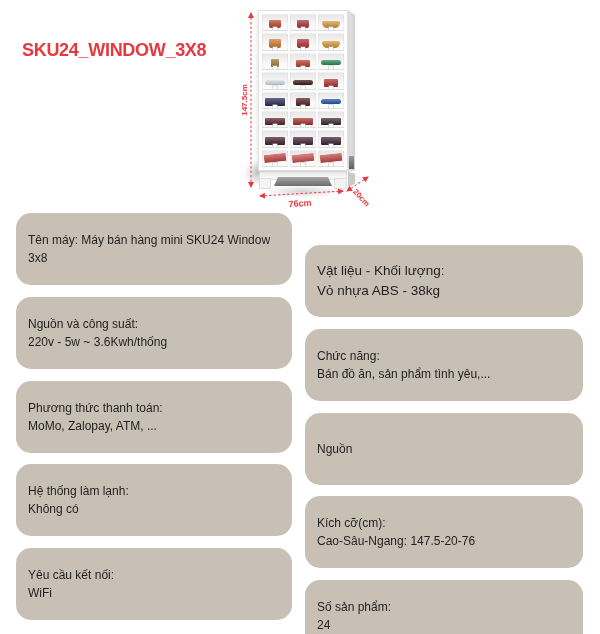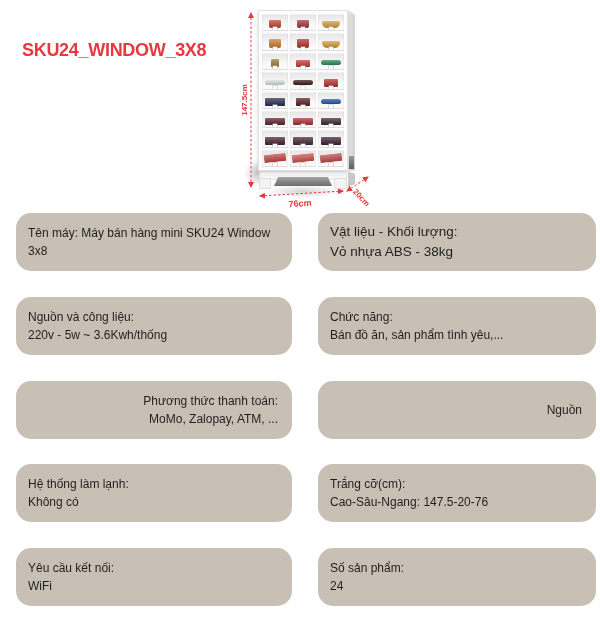--- a/index.html
+++ b/index.html
@@ -107,37 +107,37 @@
   .dims text {
     fill: var(--accent);
     font-family: "Liberation Sans", "DejaVu Sans", sans-serif;
     font-weight: bold;
   }
   .dims .m-arrow { fill: var(--accent); }
 
   
   .card {
     position: absolute;
-    width: 276px; height: 58px;
+    width: 276px; height: 72px;
     background: var(--card-bg);
     border-radius: 15px;
     display: flex; flex-direction: column; justify-content: center;
     padding: 0 14px 0 12px;
     color: var(--card-text);
     font-size: 12px; line-height: 18px;
   }
   .card.col-r { width: 278px; }
   .card.big { font-size: 13.5px; line-height: 20px; }
   .card .l2:empty { display: none; }
 
   .col-l { left: 16px; }
-  .col-r { left: 318px; }
+  .col-r { left: 305px; margin-top: 32px; }
   .row-0 { top: 213px; }
   .row-1 { top: 297px; }
-  .row-2 { top: 381px; text-align: right; }
+  .row-2 { top: 381px; }
   .row-3 { top: 464px; }
   .row-4 { top: 548px; }
 </style>
 </head>
 <body>
 
 <div class="stage">
 
   <div class="page-title">SKU24_WINDOW_3X8</div>
 
@@ -241,21 +241,21 @@
       <text transform="translate(60,198) rotate(-4)" text-anchor="middle" dominant-baseline="middle" font-size="9">76cm</text>
       <text transform="translate(121,192) rotate(47)" text-anchor="middle" dominant-baseline="middle" font-size="8">20cm</text>
     </svg>
   </div>
 
   <div class="card col-l row-0">
     <div class="l1">Tên máy: Máy bán hàng mini SKU24 Window 3x8</div>
 
   </div>
   <div class="card col-l row-1">
-    <div class="l1">Nguồn và công liệu:</div>
+    <div class="l1">Nguồn và công suất:</div>
     <div class="l2">220v - 5w ~ 3.6Kwh/thống</div>
   </div>
   <div class="card col-l row-2">
     <div class="l1">Phương thức thanh toán:</div>
     <div class="l2">MoMo, Zalopay, ATM, ...</div>
   </div>
   <div class="card col-l row-3">
     <div class="l1">Hệ thống làm lạnh:</div>
     <div class="l2">Không có</div>
   </div>
@@ -269,21 +269,21 @@
     <div class="l2">Vỏ nhựa ABS - 38kg</div>
   </div>
   <div class="card col-r row-1">
     <div class="l1">Chức năng:</div>
     <div class="l2">Bán đồ ăn, sản phẩm tình yêu,...</div>
   </div>
   <div class="card col-r row-2">
     <div class="l2">Nguồn</div>
   </div>
   <div class="card col-r row-3">
-    <div class="l1">Trắng cỡ(cm):</div>
+    <div class="l1">Kích cỡ(cm):</div>
     <div class="l2">Cao-Sâu-Ngang: 147.5-20-76</div>
   </div>
   <div class="card col-r row-4">
     <div class="l1">Số sản phẩm:</div>
     <div class="l2">24</div>
   </div>
 
 </div>
 
 </body></html>

